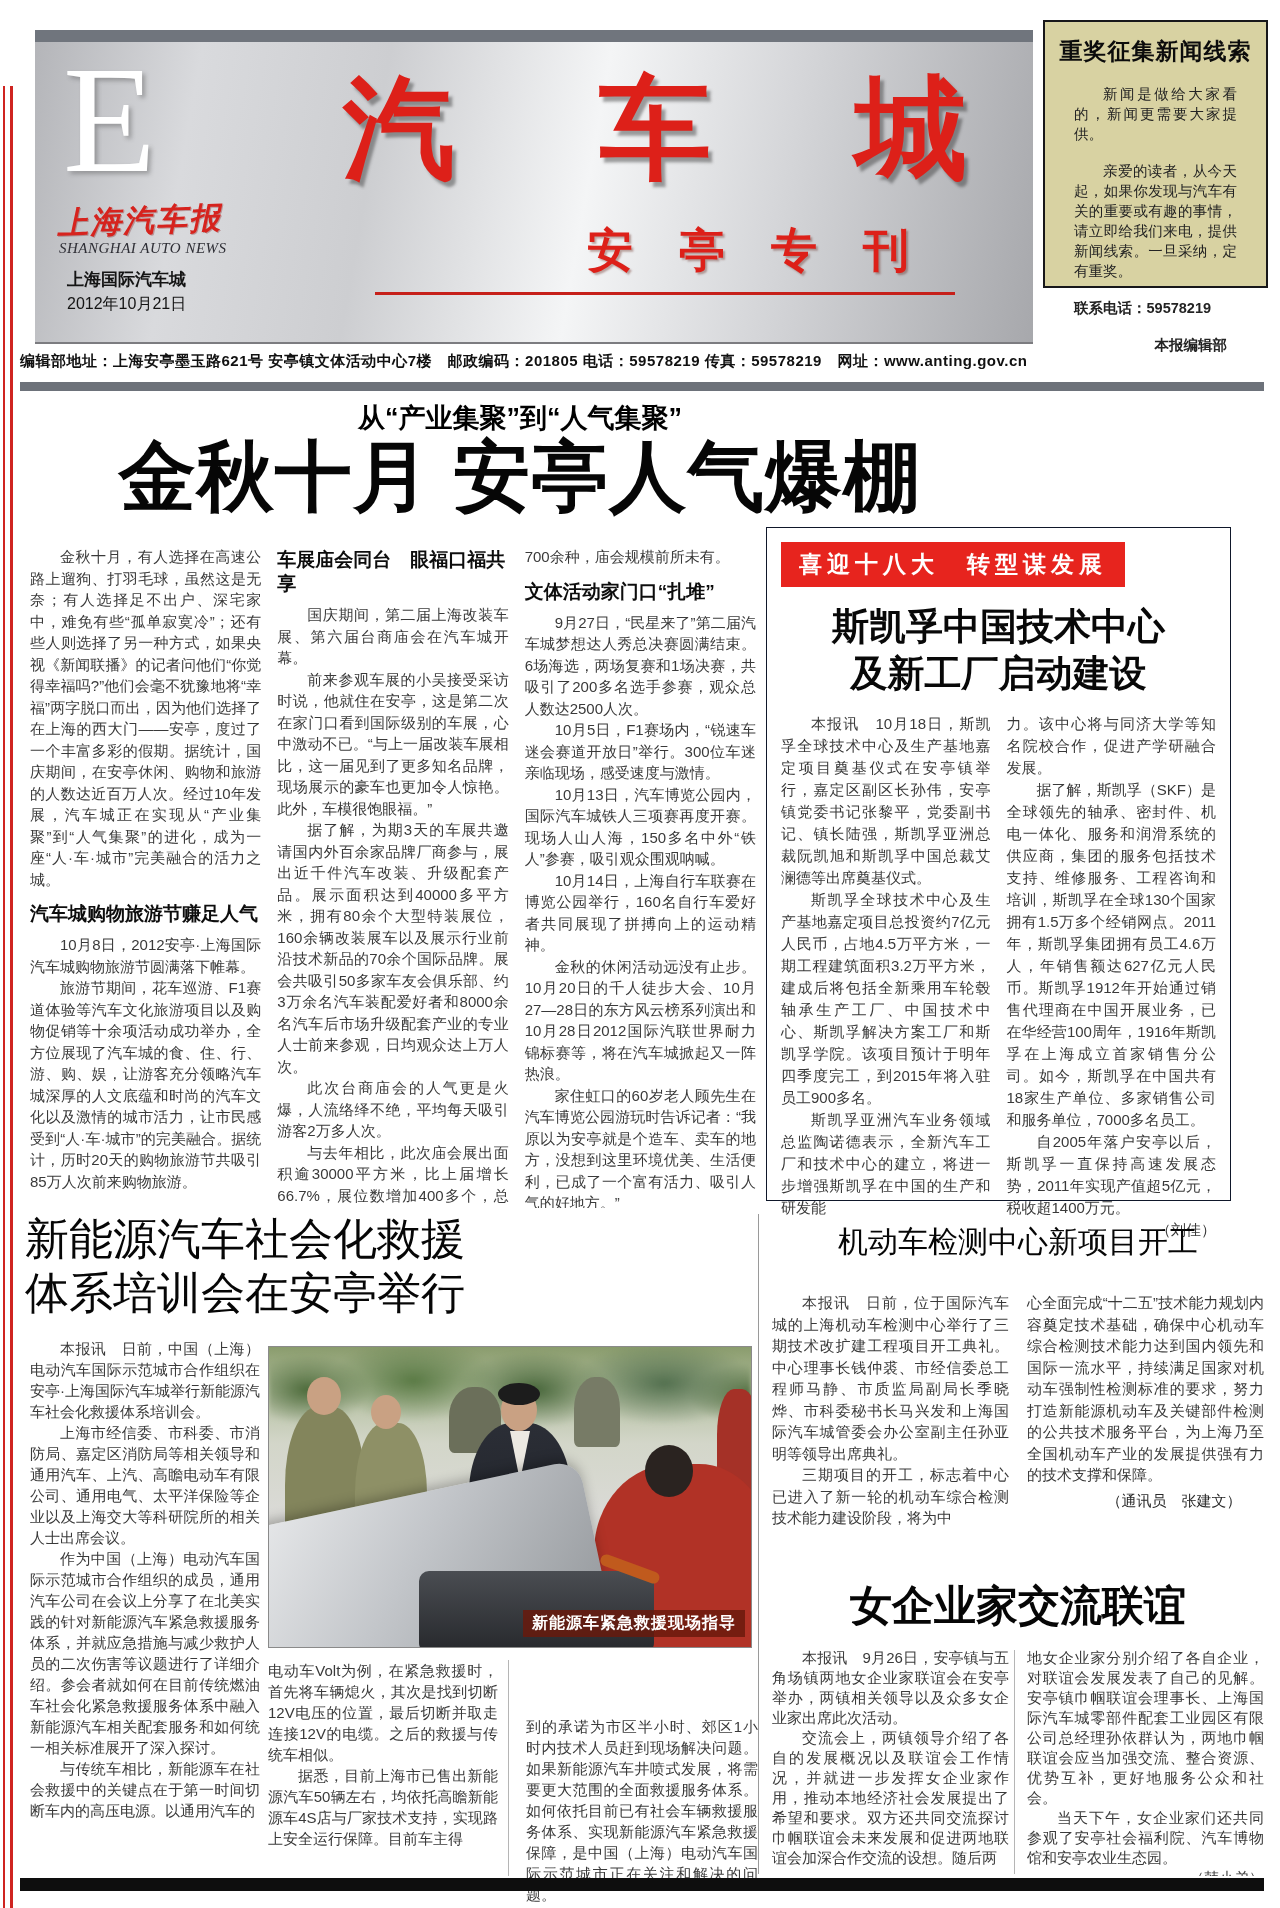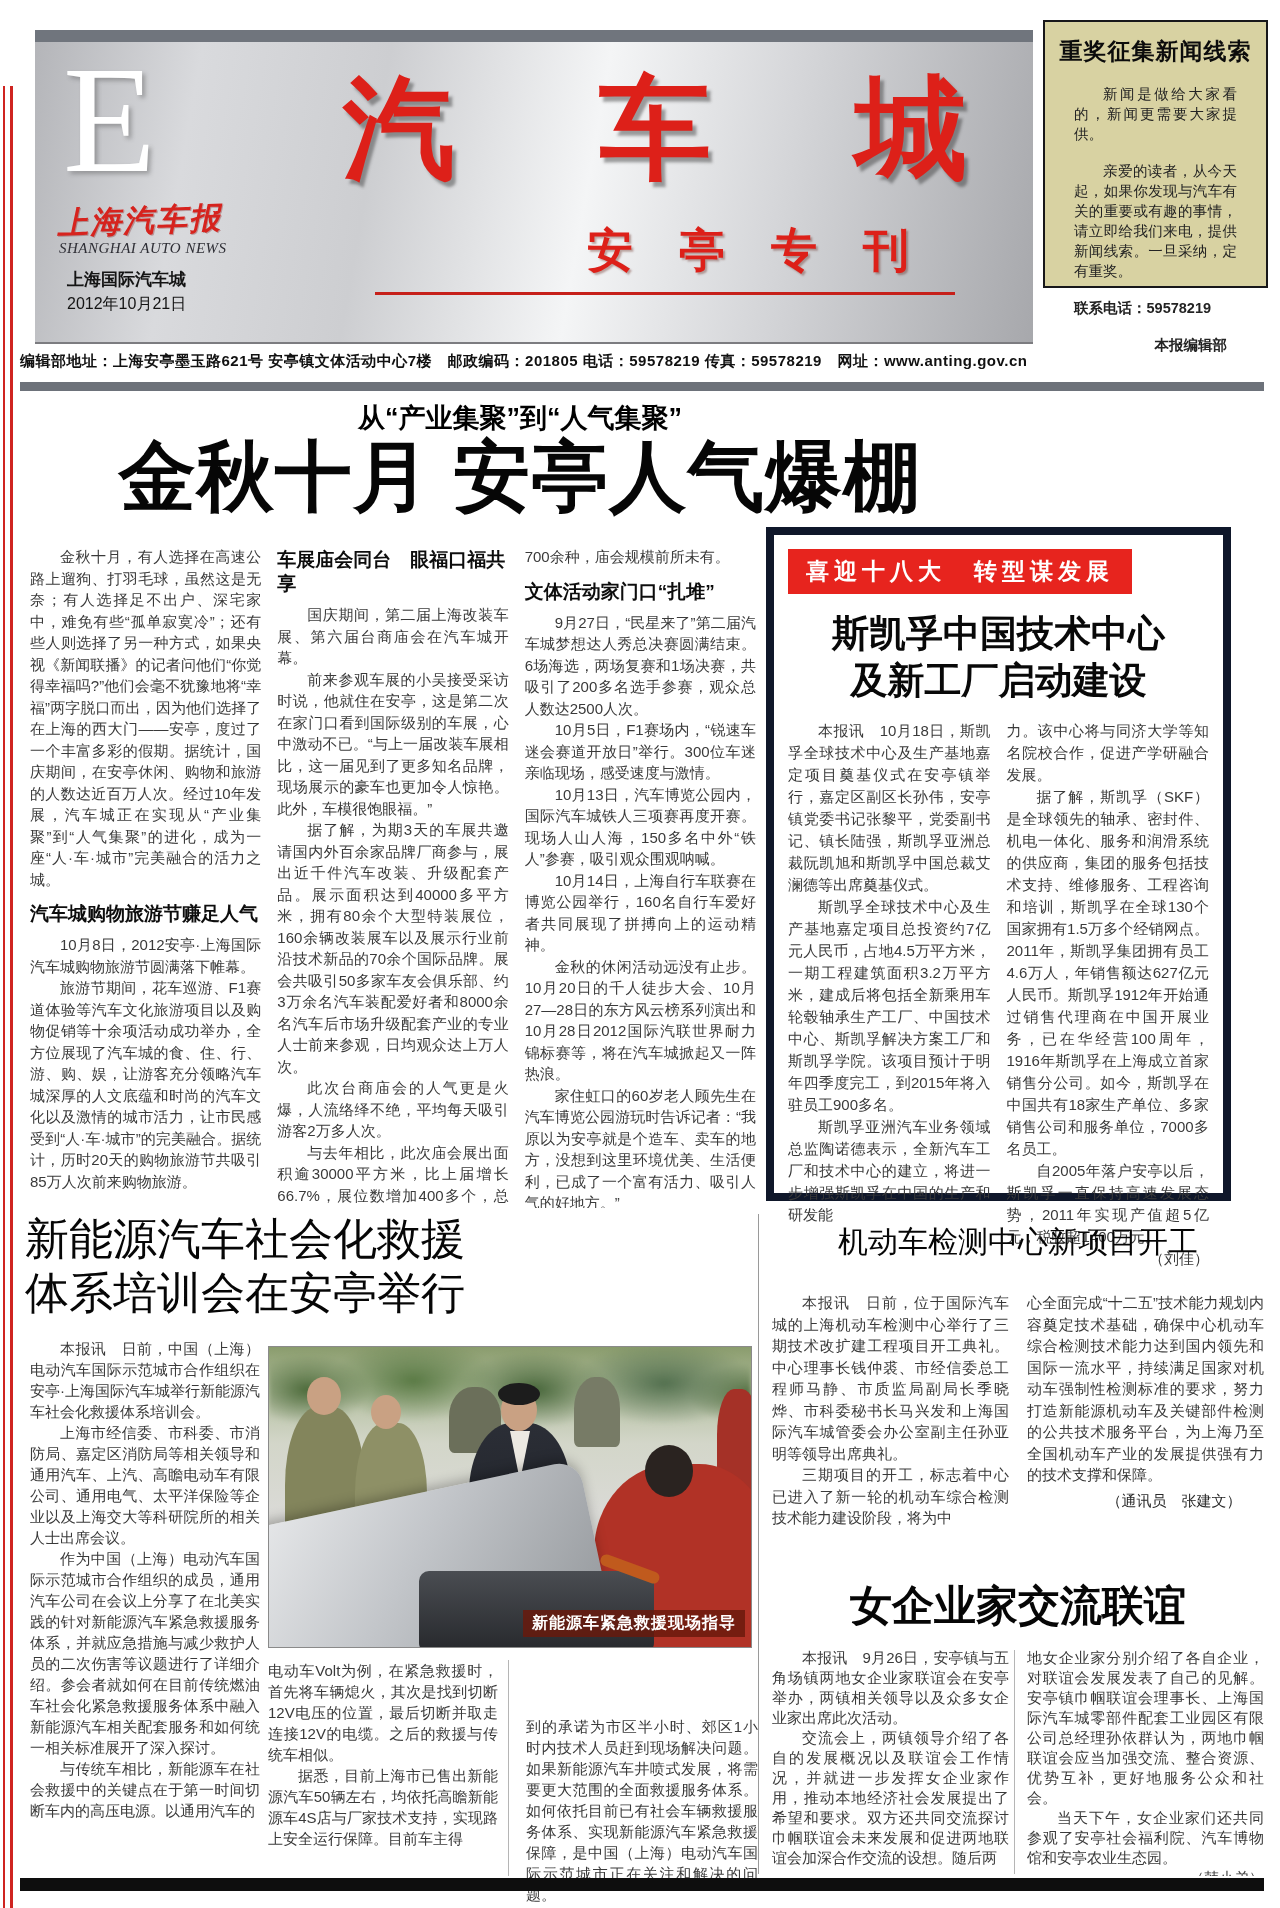--- a/index.html
+++ b/index.html
@@ -43,21 +43,21 @@
             color:#060606;letter-spacing:1px;line-height:1.1;}
   .main-cols{left:30px;top:546px;width:726px;height:662px;display:flex;gap:16px;overflow:hidden;}
   .main-cols .col{flex:1;font-size:15px;line-height:21.5px;text-align:justify;}
   .main-cols p{margin:0;text-indent:2em;}
   .main-cols p.cont{text-indent:0;}
   .subhead{font-size:19px;font-weight:bold;color:#0d0d0d;text-indent:0 !important;
            margin:12px 0 8px !important;line-height:24px;text-align:left;}
   .sig{text-align:right;text-indent:0 !important;padding-right:1.5em;color:#2a2a2a;margin-top:4px !important;}
   .sig-inline{float:right;}
   
-  .skf-box{left:766px;top:527px;width:465px;height:674px;border:8px solid #0f172a;box-sizing:border-box;}
+  .skf-box{left:766px;top:527px;width:465px;height:674px;border:1px solid #0f172a;box-sizing:border-box;}
   .skf-banner{display:inline-block;margin:14px 0 0 14px;background:#e7241e;color:#fff;
               font-size:23px;font-weight:bold;letter-spacing:5px;padding:7px 18px;}
   .skf-head{margin-top:16px;text-align:center;font-size:37px;font-weight:900;color:#080808;line-height:47px;}
   .skf-cols{display:flex;gap:16px;margin:16px 14px 0;font-size:15px;line-height:22px;text-align:justify;}
   .skf-cols .col{flex:1;}
   .skf-cols p{margin:0;text-indent:2em;}
   .skf-cols p.cont{text-indent:0;}
   
   .vline{background:#9a9a9a;width:1px;}
   

